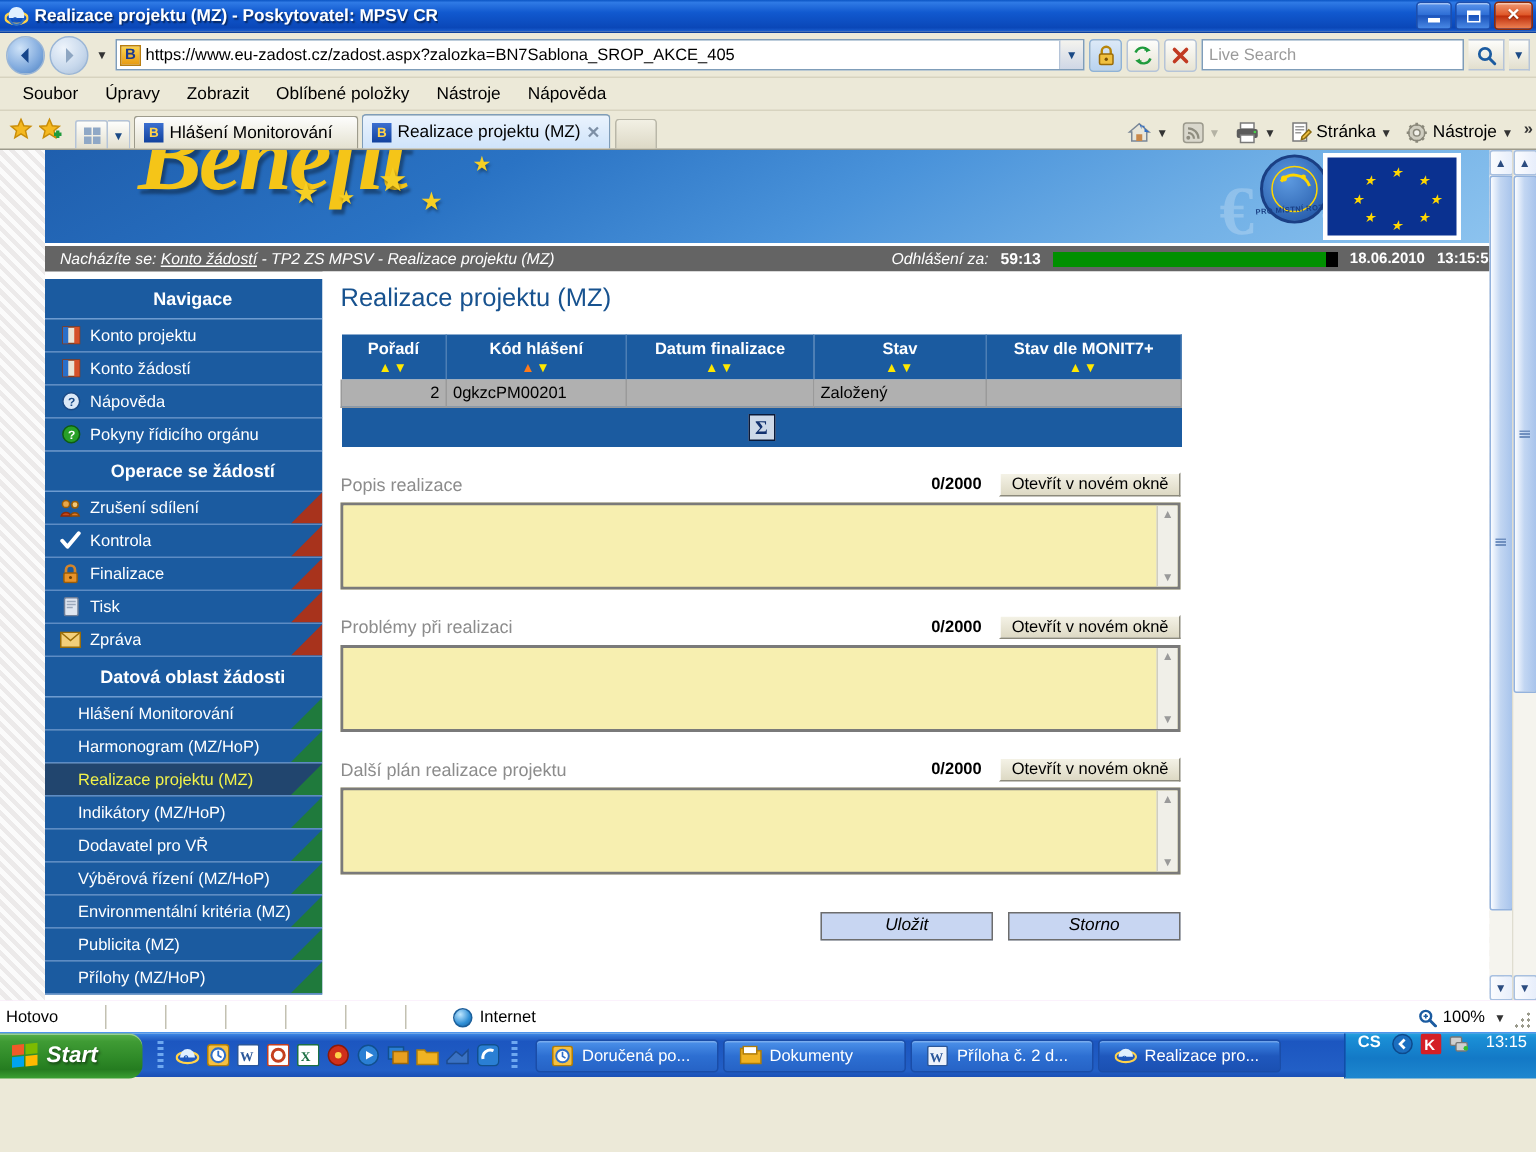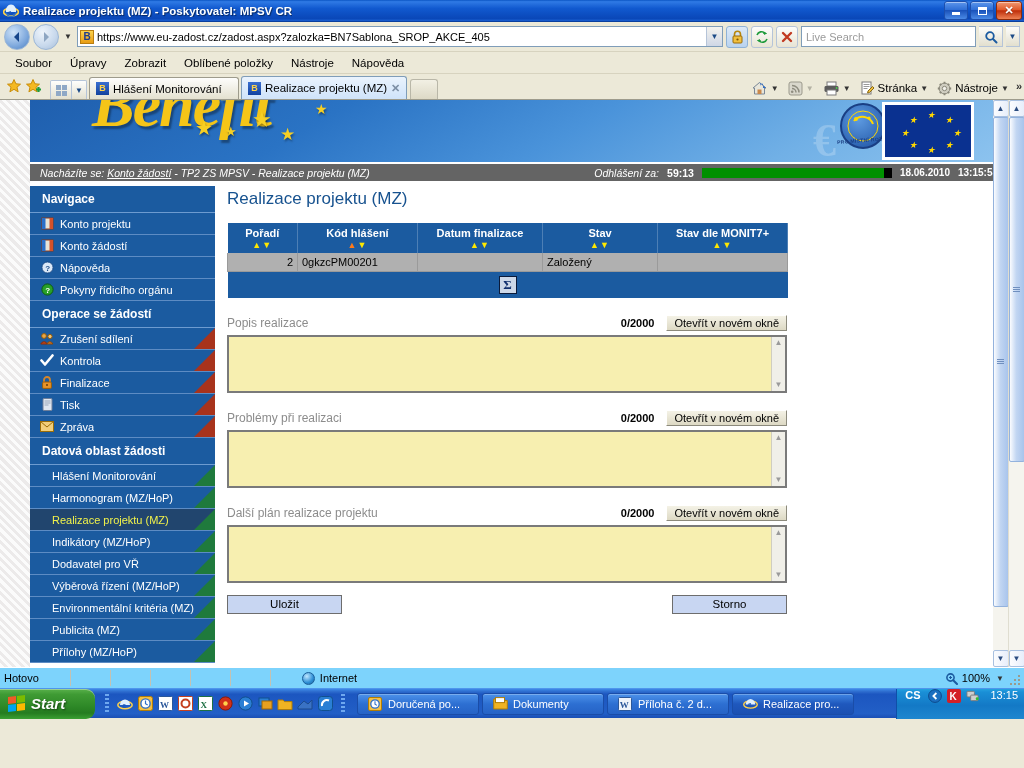--- a/index.html
+++ b/index.html
@@ -223,21 +223,21 @@
   .breadcrumbbar .b-link{text-decoration:underline;font-style:italic;}
   .bc-right{position:absolute;right:10px;display:flex;align-items:center;gap:8px;font-style:normal;}
   .bc-right .lbl{font-size:10.5px;font-style:italic;}
   .bc-right .val{font-size:10.5px;font-weight:bold;}
   .progbar{width:190px;height:10px;background:#000;position:relative;}
   .progbar i{position:absolute;left:0;top:0;bottom:0;background:#009000;}
   .bc-right .dt{font-size:10px;font-weight:bold}
 
   .content-row{display:flex;margin-left:30px;height:516px;}
   
-  .sidebar{width:185px;background:#fff;flex:0 0 auto;padding-top:5px;}
+  .sidebar{width:185px;background:#fff;flex:0 0 auto;padding-top:5px;text-align:center;}
   .sb-group{
     background:#1b5ba0;color:#fff;font-weight:bold;font-size:12px;
     padding:6px 0 6px 12px;border-bottom:1px solid #6d9bd0;
   }
   .sb-item{
     background:#1b5ba0;color:#fff;font-size:11px;
     height:22px;display:flex;align-items:center;gap:6px;padding-left:10px;
     border-bottom:1px solid #5d8cc4;position:relative;overflow:hidden;
   }
   .sb-item.sub{padding-left:22px;}
@@ -293,41 +293,41 @@
     margin-top:3px;border:2px solid #7a7a7a;background:#f7efb0;
     height:58px;display:flex;
   }
   .ta-wrap .ta{flex:1;background:#f7efb0;}
   .ta-sb{
     width:14px;background:#f0efe8;border-left:1px solid #cfcdc0;
     display:flex;flex-direction:column;justify-content:space-between;align-items:center;
   }
   .ta-sb .a{font-size:8px;color:#9a9a9a;line-height:12px}
 
-  .btnrow{width:560px;margin-top:12px;display:flex;justify-content:space-between;gap:10px;}
+  .btnrow{width:560px;margin-top:25px;display:flex;justify-content:flex-end;gap:10px;font-style:italic;}
   .formbtn{
     width:115px;height:19px;background:#c8d6f2;border:1px solid #6d6d6d;
     font-size:11.5px;color:#000;display:flex;align-items:center;justify-content:center;
   }
 
   
   .inner-sb{
     position:absolute;right:0;top:0;width:15px;height:100%;
     background:repeating-linear-gradient(45deg,#fbfbfb 0 3px,#eceaea 3px 6px);
     display:flex;flex-direction:column;align-items:center;
   }
   .left-strip{
     position:absolute;left:0;top:0;width:30px;height:100%;
     background:repeating-linear-gradient(45deg,#fbfbfb 0 3px,#eceaea 3px 6px);
     z-index:2;
   }
 
   
   .statusbar{
-    height:21px;background:#7dd3fc;border-top:1px solid #fff;
+    height:21px;background:#ffffff;border-top:1px solid #fff;
     display:flex;align-items:center;font-size:11px;color:#000;
     padding-left:4px;position:relative;gap:23px;
   }
   .st-sep{width:1px;height:16px;background:#c3c1b2;margin:0 8px}
   .st-zone{display:flex;align-items:center;gap:5px;}
   .globe{width:13px;height:13px;border-radius:50%;
     background:radial-gradient(circle at 35% 30%,#bfe7ff,#2f8fd6 60%,#1b5f9b);
     border:1px solid #1b5f9b;position:relative;}
   .st-zoom{position:absolute;right:18px;display:flex;align-items:center;gap:4px;}
   .grip-corner{position:absolute;right:2px;bottom:1px;width:12px;height:12px;

